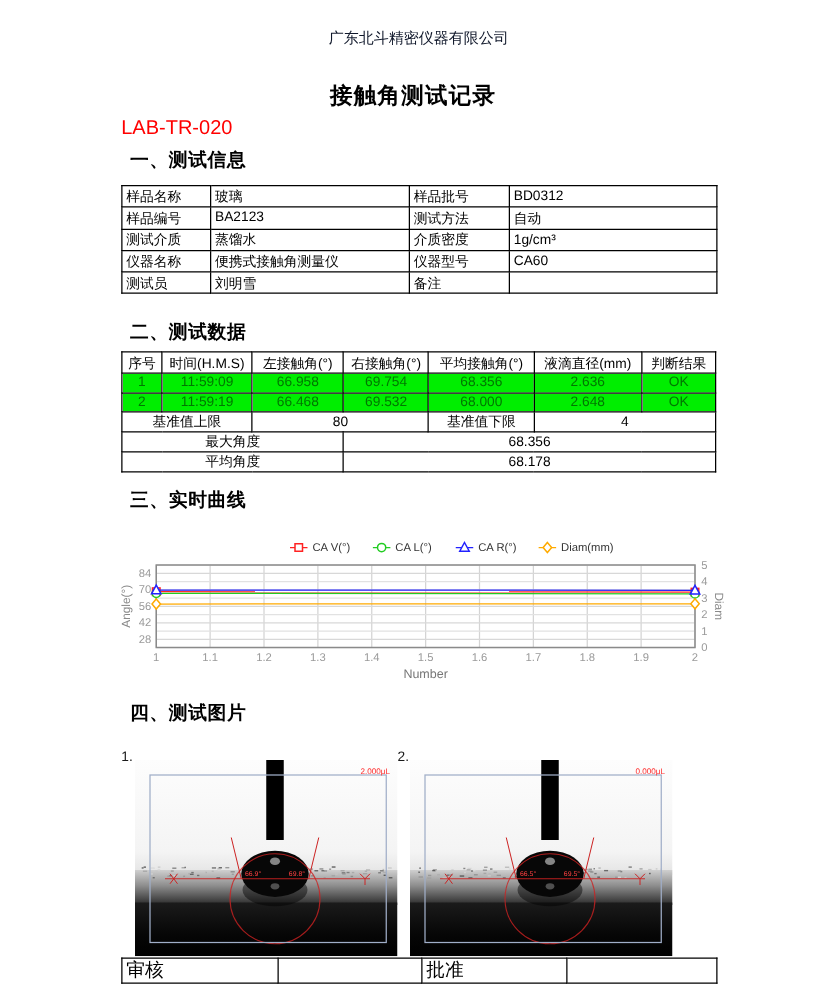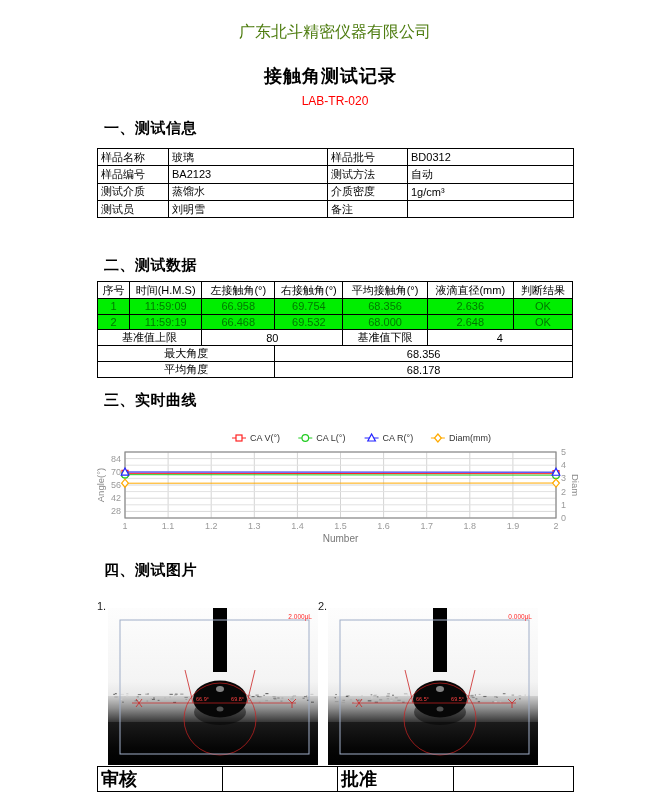--- a/index.html
+++ b/index.html
@@ -1,36 +1,36 @@
 <!DOCTYPE html>
 <html><head>
 <meta charset="utf-8">
 <style>
   html,body{margin:0;padding:0;}
   body{
     width:670px;height:800px;background:#ffffff;position:relative;overflow:hidden;
     font-family:"Liberation Sans","DejaVu Sans",sans-serif;color:#000;
   }
   .abs{position:absolute;}
-  .company{top:22px;left:0;width:670px;text-align:center;font-size:16px;color:#4d7c0f;}
+  .company{top:22px;left:0;width:670px;text-align:center;font-size:12px;color:#0f172a;}
   .title{top:64px;left:0;width:661px;text-align:center;font-size:18px;font-weight:bold;letter-spacing:1px;}
-  .docnum{top:94px;left:97px;width:476px;text-align:center;font-size:12px;color:#ff0000;}
+  .docnum{top:94px;left:97px;width:476px;text-align:left;font-size:16px;color:#ff0000;}
   .sec{left:104px;font-size:15px;font-weight:bold;letter-spacing:0.5px;}
   .sec1{top:119px;} .sec2{top:256px;} .sec3{top:391px;} .sec4{top:561px;}
   table{border-collapse:collapse;table-layout:fixed;font-size:11px;}
   td,th{border:1px solid #000;padding:0 3px;overflow:hidden;white-space:nowrap;font-weight:normal;}
   .t1{top:148px;left:97px;width:476px;}
   .t1 td{height:16.3px;text-align:left;}
   .t2{top:281px;left:97px;width:476px;text-align:center;}
   .t2 td,.t2 th{height:14.5px;text-align:center;padding:0 1px;}
   .t2 tr.hdr th{height:16px;background:#fff;}
   .t2 tr.grn td{background:#00ee00;color:#007700;}
   .tf{top:766px;left:97px;width:476px;}
   .tf td{height:18px;text-align:left;}
-  .tf td.b{font-weight:bold;font-size:18px;}
+  .tf td.b{font-weight:normal;font-size:15px;}
   .chart-wrap{top:428px;left:0;}
   .photo-label{font-size:11px;color:#1a1a1a;}
   .pl1{top:600px;left:97px;} .pl2{top:600px;left:318px;}
   .photo{top:608px;width:210px;height:157px;}
   .ph1{left:108px;} .ph2{left:328px;}
 </style>
 </head>
 <body>
 
 <div class="abs company">广东北斗精密仪器有限公司</div>
@@ -57,20 +57,26 @@
     <td>样品编号</td>
     <td>BA2123</td>
     <td>测试方法</td>
     <td>自动</td>
   </tr>
   <tr>
     <td>测试介质</td>
     <td>蒸馏水</td>
     <td>介质密度</td>
     <td>1g/cm³</td>
+  </tr>
+  <tr>
+    <td>仪器名称</td>
+    <td>便携式接触角测量仪</td>
+    <td>仪器型号</td>
+    <td>CA60</td>
   </tr>
   <tr>
     <td>测试员</td>
     <td>刘明雪</td>
     <td>备注</td>
     <td></td>
   </tr>
 </tbody>
   </table>
 

